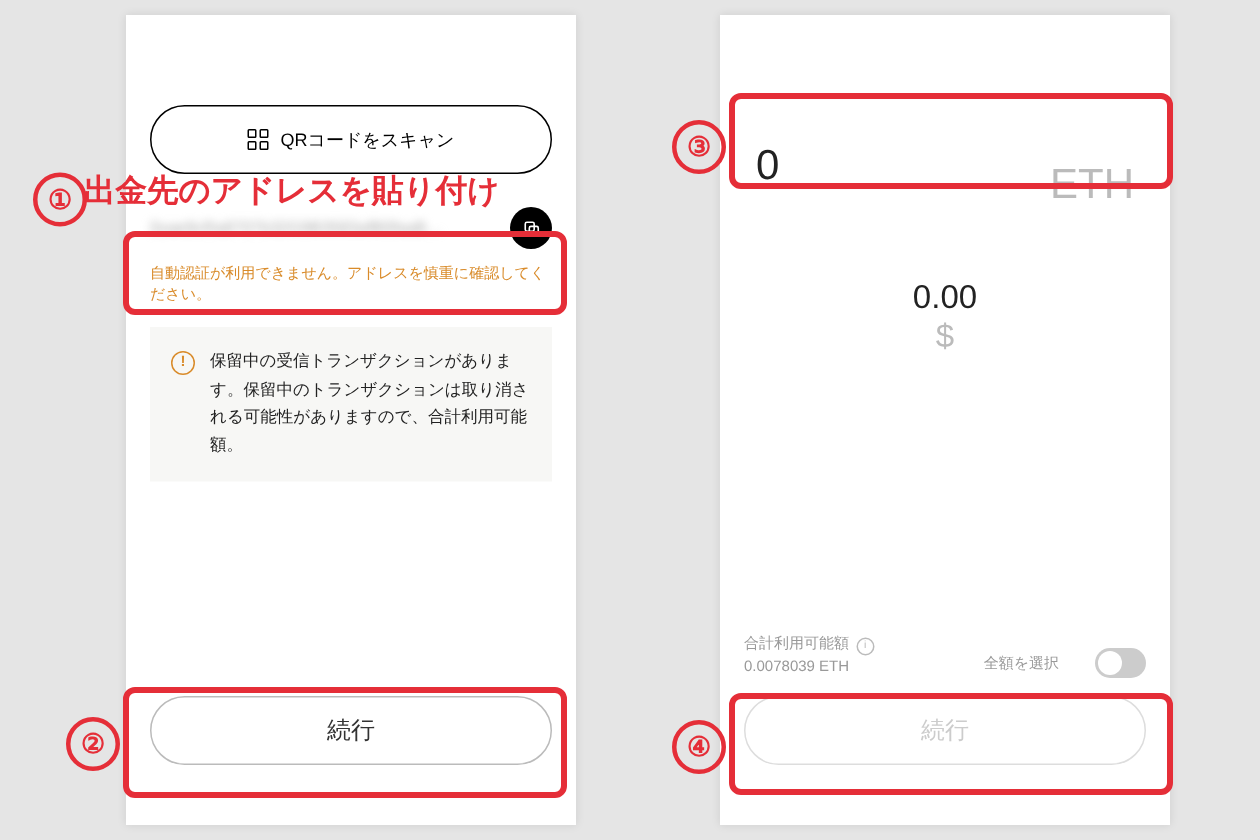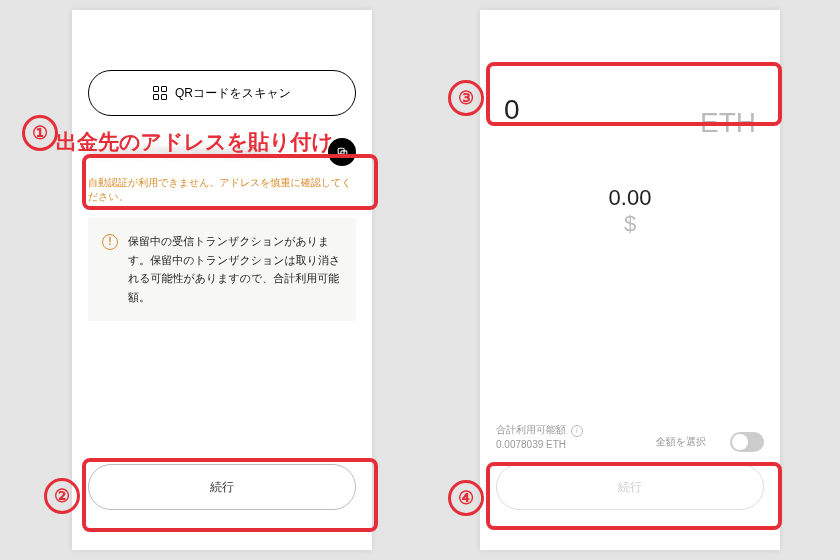--- a/index.html
+++ b/index.html
@@ -10,21 +10,21 @@
   width: 840px;
   height: 560px;
   position: relative;
 }
 .screen {
   position: absolute;
   background: #fff;
   box-shadow: 0 0 6px rgba(0,0,0,0.1);
 }
 .screen-left {
-  left: 72px;
+  left: 84px;
   top: 10px;
   width: 300px;
   height: 540px;
 }
 .screen-right {
   left: 480px;
   top: 10px;
   width: 300px;
   height: 540px;
 }
@@ -116,21 +116,21 @@
   position: absolute;
   bottom: 40px;
   left: 16px;
   right: 16px;
   height: 44px;
   border: 1px solid #bbb;
   border-radius: 28px;
   display: flex;
   align-items: center;
   justify-content: center;
-  font-size: 12px;
+  font-size: 16px;
   color: #333;
   text-align: center;
 }
 .continue-btn.disabled { color: #ccc; border-color: #ddd; }
 
 .amount-row {
   margin: 60px 24px 0 24px;
   display: flex;
   justify-content: space-between;
   align-items: center;
@@ -275,21 +275,21 @@
       <span>全額を選択</span>
       <div class="toggle"></div>
     </div>
   </div>
   <div class="continue-btn disabled">
     <span>続行</span>
   </div>
 </div>
 
 <div class="annot-num" style="left:22px; top:115px;">①</div>
-<div class="annot-title" style="left:56px; top:128px;">出金先のアドレスを貼り付け</div>
+<div class="annot-title" style="left:56px; top:113px;">出金先のアドレスを貼り付け</div>
 <div class="annot-box" style="left:82px; top:154px; width:288px; height:48px;"></div>
 
 <div class="annot-num" style="left:44px; top:478px;">②</div>
 <div class="annot-box" style="left:82px; top:458px; width:288px; height:66px;"></div>
 
 <div class="annot-num" style="left:448px; top:80px;">③</div>
 <div class="annot-box" style="left:486px; top:62px; width:288px; height:56px;"></div>
 
 <div class="annot-num" style="left:448px; top:480px;">④</div>
 <div class="annot-box" style="left:486px; top:462px; width:288px; height:60px;"></div>

